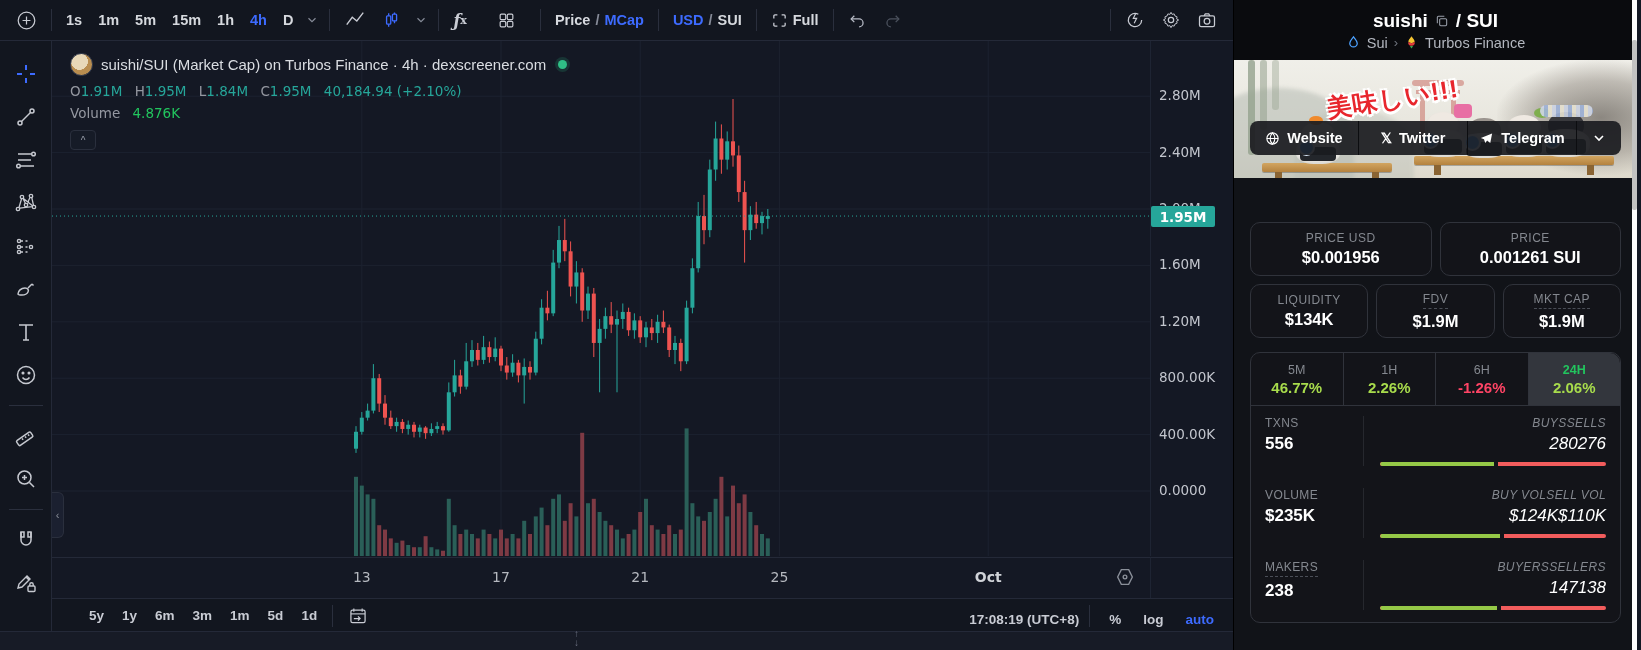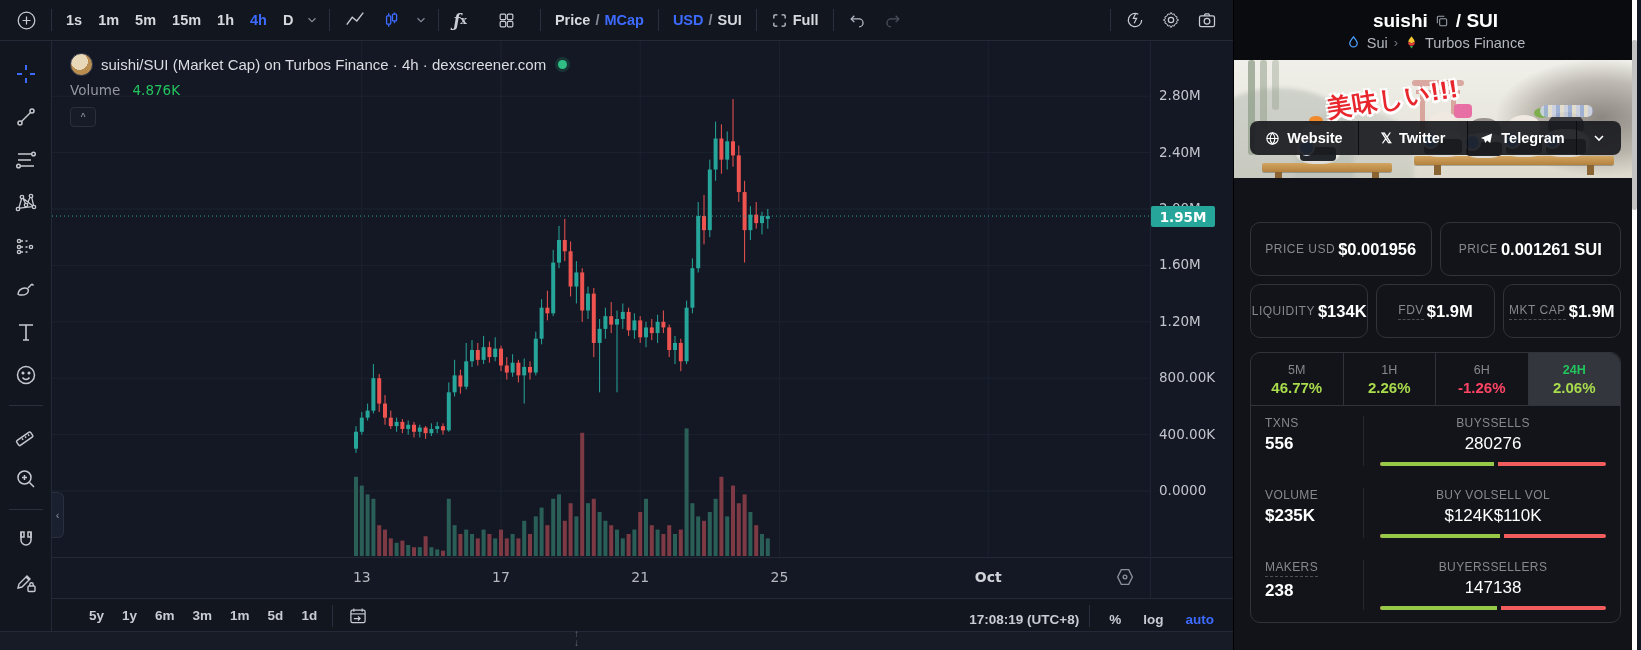--- a/index.html
+++ b/index.html
@@ -79,42 +79,42 @@
   .sushi .topping{position:absolute;left:30%;top:-6px;width:14px;height:9px;border-radius:50%;background:#f08a2c;}
   .sushi .bag{position:absolute;right:-6px;top:-8px;width:18px;height:14px;border-radius:4px;background:#e86fa4;}
   .sushi .wasabi{position:absolute;right:-4px;top:-7px;width:16px;height:10px;border-radius:50%;background:#7fae4e;}
   .sushi .sprinkle{position:absolute;left:-2px;top:-7px;width:110%;height:12px;border-radius:6px;
       background:repeating-linear-gradient(90deg,#cfd6e6 0 4px,#9fb3d9 4px 8px,#e8e3d2 8px 12px);opacity:.9;}
   .social-row{position:absolute;left:16px;top:121px;width:371px;height:34px;display:flex;border-radius:8px;overflow:hidden;z-index:4;}
   .social-btn{flex:1;background:rgba(26,27,31,.92);display:flex;align-items:center;justify-content:center;gap:7px;
               font-size:14.5px;font-weight:700;color:#fff;cursor:pointer;border-right:1px solid #0c0d10;}
   .social-btn:last-child{border-right:none;flex:0 0 44px;}
   .boxrow{position:absolute;display:flex;gap:8px;left:16px;width:371px;}
-  .pbox{flex:1;border:1px solid #30333b;border-radius:10px;background:#131419;display:flex;flex-direction:row;
+  .pbox{flex:1;border:1px solid #30333b;border-radius:10px;background:#131419;display:flex;flex-direction:column;
         align-items:center;justify-content:center;gap:3px;height:52px;}
   .pbox .lbl{font-size:12px;color:#84888f;letter-spacing:.5px;}
   .pbox .lbl.dash{border-bottom:1px dashed #4a4e57;padding-bottom:2px;}
   .pbox .val{font-size:16.5px;font-weight:700;color:#fff;}
   .stats-wrap{position:absolute;left:16px;top:352px;width:371px;border:1px solid #30333b;border-radius:10px;background:#131419;box-sizing:border-box;}
   .tf-row{display:flex;border-bottom:1px solid #30333b;}
   .tf-cell{flex:1;height:52px;display:flex;flex-direction:column;align-items:center;justify-content:center;gap:2px;
            border-right:1px solid #30333b;cursor:pointer;}
   .tf-cell:last-child{border-right:none;}
   .tf-cell .tl{font-size:12.5px;color:#84888f;}
   .tf-cell.active{background:#33363d;border-radius:0 10px 0 0;}
   .tf-cell.active .tl{color:#22c55e;font-weight:700;}
   .tf-val{font-size:15px;font-weight:700;}
   .up{color:#a8dc4c;} .down{color:#ff4465;}
   .stat-row{display:flex;padding:10px 14px 12px 14px;}
   .stat-left{width:98px;border-right:1px solid #26282e;display:flex;flex-direction:column;gap:4px;}
   .stat-right{flex:1;padding-left:16px;display:flex;flex-direction:column;gap:4px;}
   .slbl{font-size:12px;color:#84888f;letter-spacing:.4px;}
   .slbl.dash{border-bottom:1px dashed #4a4e57;width:max-content;padding-bottom:2px;}
   .sval{font-size:17px;font-weight:700;color:#fff;}
-  .duo{display:flex;justify-content:center;}
+  .duo{display:flex;justify-content:flex-end;font-style:italic;}
   .bar{height:4px;border-radius:2px;background:#f25c5c;margin-top:4px;overflow:hidden;display:flex;}
   .bar .bar-a{height:100%;background:#95c947;border-radius:2px 0 0 2px;}
   .bar .bar-gap{width:4px;height:100%;background:#131419;}
   .panel-scrollbar{position:absolute;right:0;top:0;width:5px;height:650px;background:#fdfdfd;}
   .panel-scrollbar .thumb{position:absolute;left:0;top:40px;width:5px;height:170px;background:#c2c2c2;border-radius:2px;}
 </style>
 </head>
 <body>
 
 <div class="stage">
@@ -609,20 +609,27 @@
         <line x1="715.8" y1="168" x2="715.8" y2="187.74" stroke="#26a69a" stroke-width="1"></line>
         <rect x="713.8" y="175.05" width="4" height="2.819999999999993" fill="#26a69a"></rect>
         <line x1="0" y1="175.05" x2="1098" y2="175.05" stroke="#26a69a" stroke-width="1" stroke-dasharray="1,3"></line>
       </svg>
     <div class="legend">
       <div class="legend-row1">
         <span class="coin-avatar"></span>
         <span>suishi/SUI (Market Cap) on Turbos Finance · 4h · dexscreener.com</span>
         <span class="live-dot"></span>
       </div>
+      <div class="legend-row2">
+        <span>O</span><b>1.91M</b>
+        <span style="margin-left:8px">H</span><b>1.95M</b>
+        <span style="margin-left:8px">L</span><b>1.84M</b>
+        <span style="margin-left:8px">C</span><b>1.95M</b>
+        <b style="margin-left:8px">40,184.94 (+2.10%)</b>
+      </div>
       <div class="legend-row3">
         <span>Volume</span>
         <span style="color:#22c55e;margin-left:8px">4.876K</span>
       </div>
       <div class="legend-collapse">
           <span>^</span>
         </div>
     </div>
   </div>
 

